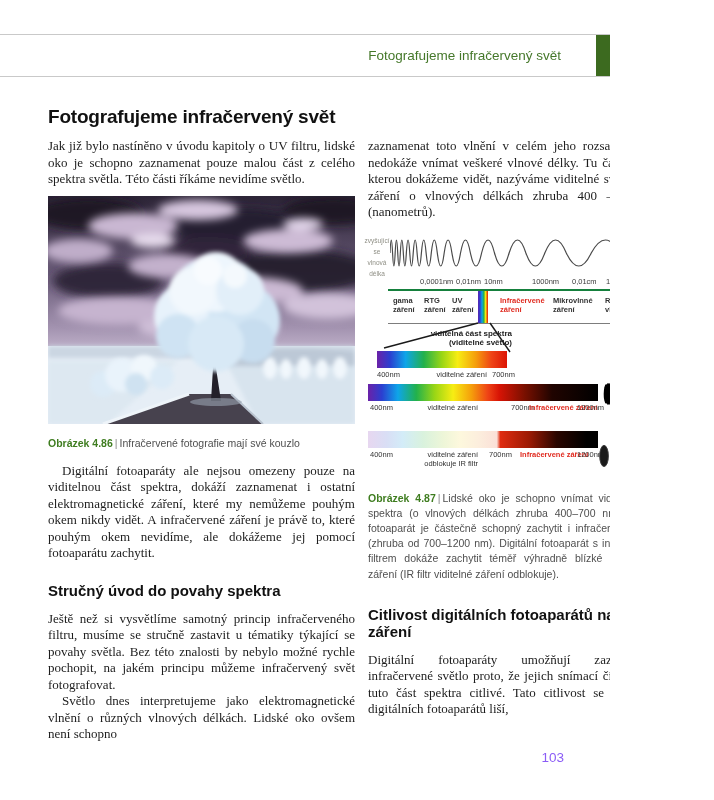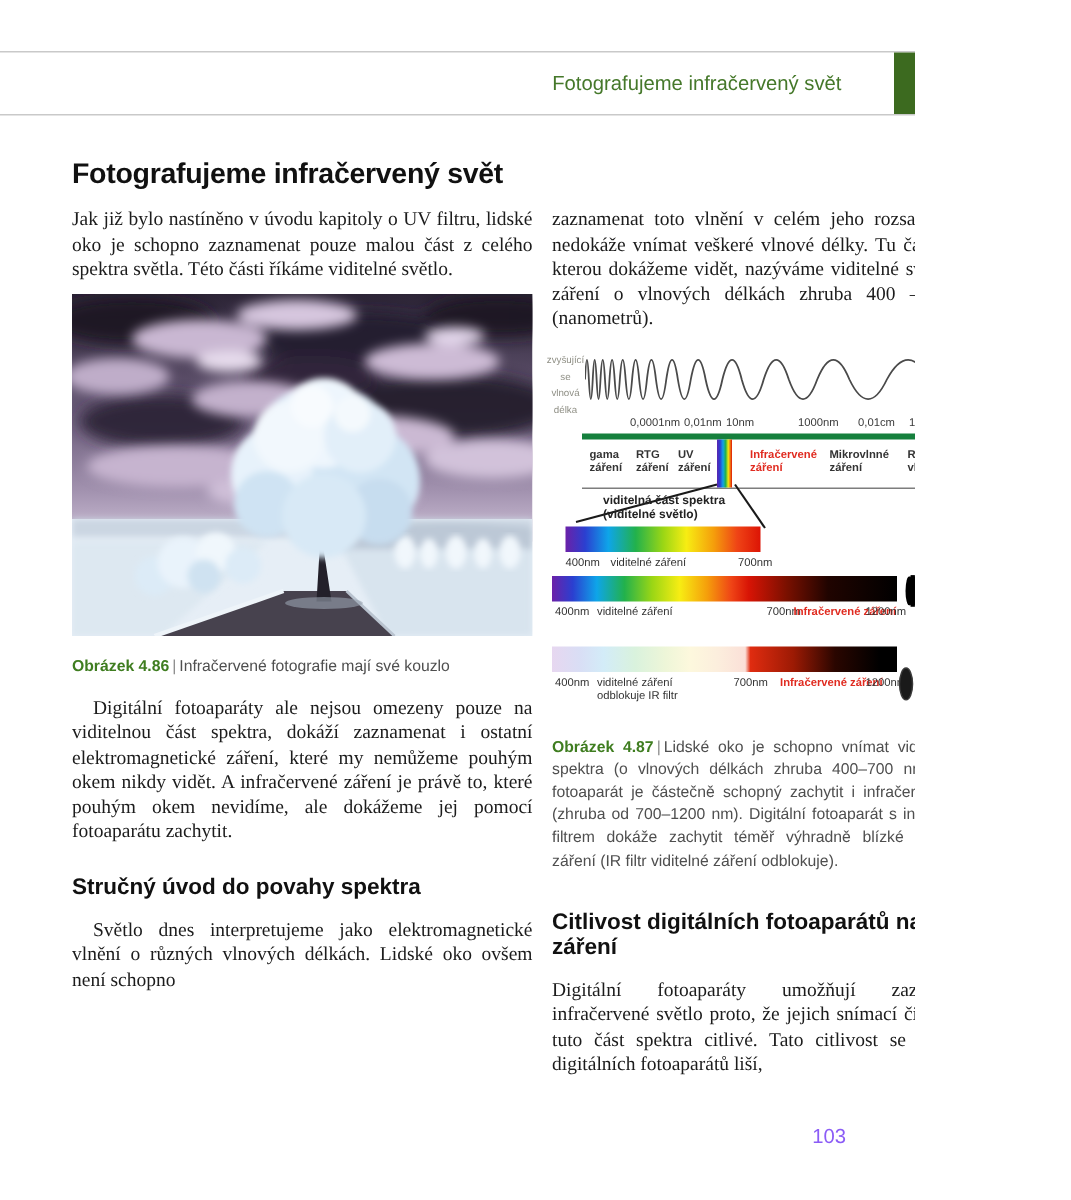--- a/index.html
+++ b/index.html
@@ -34,38 +34,38 @@
   
   .diagram{position:relative;width:300px;height:246px;margin-top:10px;
            font-family:"Liberation Sans",sans-serif;}
   .diagram .abs{position:absolute;}
   .pre{white-space:pre-line;}
   .wl-label{left:-4px;top:4px;width:26px;font-size:6.5px;line-height:1.7;
             color:#8f8f85;text-align:center;}
   .wave-svg{left:22px;top:2px;width:258px;height:40px;}
   .tick{top:46px;font-size:7.5px;color:#3a3a3a;white-space:nowrap;padding-left:32px;}
   .band{left:20px;top:58px;width:258px;height:32px;
-        border-top:4px solid #15803d;border-bottom:1px solid #7d7d7d;}
+        border-top:2px solid #15803d;border-bottom:1px solid #7d7d7d;}
   .band-label{position:absolute;top:5px;font-size:7.5px;font-weight:bold;
               line-height:1.2;color:#333;white-space:pre-line;}
   .band-label.ir{color:#e02b20;}
   .band-strip{position:absolute;left:90px;top:0;bottom:0;width:10px;
       background:linear-gradient(90deg,#5b24b0 0%,#2b3fd0 20%,#11a3e8 40%,#22b14c 58%,#f2e90f 75%,#ef7a10 88%,#dc1405 100%);}
   .pointer-svg{left:0;top:91px;width:160px;height:34px;}
-  .visible-label{left:34px;top:98px;width:110px;text-align:left;
+  .visible-label{left:34px;top:98px;width:110px;text-align:right;
                  font-size:8px;font-weight:bold;color:#222;}
   .specbar{height:17px;}
   .bar1{left:9px;top:120px;width:130px;
       background:linear-gradient(90deg,#6b21a8 0%,#2b3fd0 10%,#0ea5e9 22%,#22b14c 36%,#9ad615 50%,#f7ed13 62%,#f59e0b 76%,#ef4416 88%,#dc1405 100%);}
   .bar2{left:0;top:153px;width:230px;
       background:linear-gradient(90deg,#6b21a8 0%,#2b3fd0 6%,#0ea5e9 13%,#22b14c 21%,#9ad615 29%,#f7ed13 37%,#f59e0b 45%,#ef4416 52%,#d81405 57%,#7a1000 68%,#200400 80%,#000 100%);}
   .bar3{left:0;top:200px;width:230px;
       background:linear-gradient(90deg,#e7d7f0 0%,#d9def5 8%,#d3ecf8 15%,#d9f2dd 24%,#eef6d8 33%,#fdf8dd 40%,#fceedd 48%,#fbe0d8 56%,#e02c10 57.5%,#9c1a04 70%,#2a0600 82%,#000 95%);}
   .bar-text{font-size:7.5px;color:#333;white-space:nowrap;}
-  .bar-text.center{text-align:left;white-space:pre-line;}
+  .bar-text.center{text-align:right;white-space:pre-line;}
   .bar-text.ir{color:#e02b20;font-weight:bold;}
   .r1{top:139px;} .r2{top:172px;} .r3{top:219px;}
   .eye-svg{left:240px;top:100px;width:38px;height:40px;}
   .cam1-svg{left:234px;top:138px;width:60px;height:48px;}
   .cam2-svg{left:230px;top:198px;width:66px;height:52px;}
 
   .pagenum{position:absolute;top:750px;right:46px;
            font-family:"Liberation Sans",sans-serif;font-size:13.5px;color:#8b5cf6;}
 </style>
 </head>
@@ -73,21 +73,21 @@
 
 <div class="page">
 
   <div class="runhead">
     <span class="runhead-title">Fotografujeme infračervený svět</span>
     <span class="runhead-block"></span>
   </div>
 
   <div class="col-left">
     <h1 class="title">Fotografujeme infračervený svět</h1>
-    <p class="body">Jak již bylo nastíněno v úvodu kapitoly o UV filtru, lidské oko je schopno zaznamenat pouze malou část z celého spektra světla. Této části říkáme viditelné světlo.</p>
+    <p class="body">Jak již bylo nastíněno v úvodu kapitoly o UV filtru, lidské oko je schopno zaznamenat pouze malou část z celého spektra světla. Této části říkáme nevidíme světlo.</p>
 
     <figure>
       <svg viewBox="0 0 307 228" width="307" height="228">
         <defs>
           <linearGradient id="skyg" x1="0" y1="0" x2="0" y2="1">
             <stop offset="0" stop-color="#2c2436"></stop>
               <stop offset="0.5" stop-color="#6d5e7c"></stop>
             <stop offset="0.8" stop-color="#a393b0"></stop>
               <stop offset="1" stop-color="#cfc2d8"></stop>
           </linearGradient>
@@ -163,20 +163,21 @@
         </g>
         <ellipse cx="168" cy="206" rx="26" ry="4" fill="#9aa3b1" opacity="0.6"></ellipse>
       </svg>
       <figcaption class="caption">
         <span class="figlabel">Obrázek 4.86</span><span class="figsep">|</span><span>Infračervené fotografie mají své kouzlo</span>
       </figcaption>
     </figure>
 
     <p class="body sp ind">Digitální fotoaparáty ale nejsou omezeny pouze na viditelnou část spektra, dokáží zaznamenat i ostatní elektromagnetické záření, které my nemůžeme pouhým okem nikdy vidět. A infračervené záření je právě to, které pouhým okem nevidíme, ale dokážeme jej pomocí fotoaparátu zachytit.</p>
     <h2 class="sub">Stručný úvod do povahy spektra</h2>
+    <p class="body">Ještě než si vysvětlíme samotný princip infračerveného filtru, musíme se stručně zastavit u tématiky týkající se povahy světla. Bez této znalosti by nebylo možné rychle pochopit, na jakém principu můžeme infračervený svět fotografovat.</p>
     <p class="body ind">Světlo dnes interpretujeme jako elektromagnetické vlnění o různých vlnových délkách. Lidské oko ovšem není schopno</p>
   </div>
 
   <div class="col-right">
     <p class="body">zaznamenat toto vlnění v celém jeho rozsahu, člověk nedokáže vnímat veškeré vlnové délky. Tu část spektra, kterou dokážeme vidět, nazýváme viditelné světlo. Je to záření o vlnových délkách zhruba 400 – 700 nm (nanometrů).</p>
 
     <div class="diagram">
       <div class="abs wl-label pre">zvyšující
 se
 vlnová

